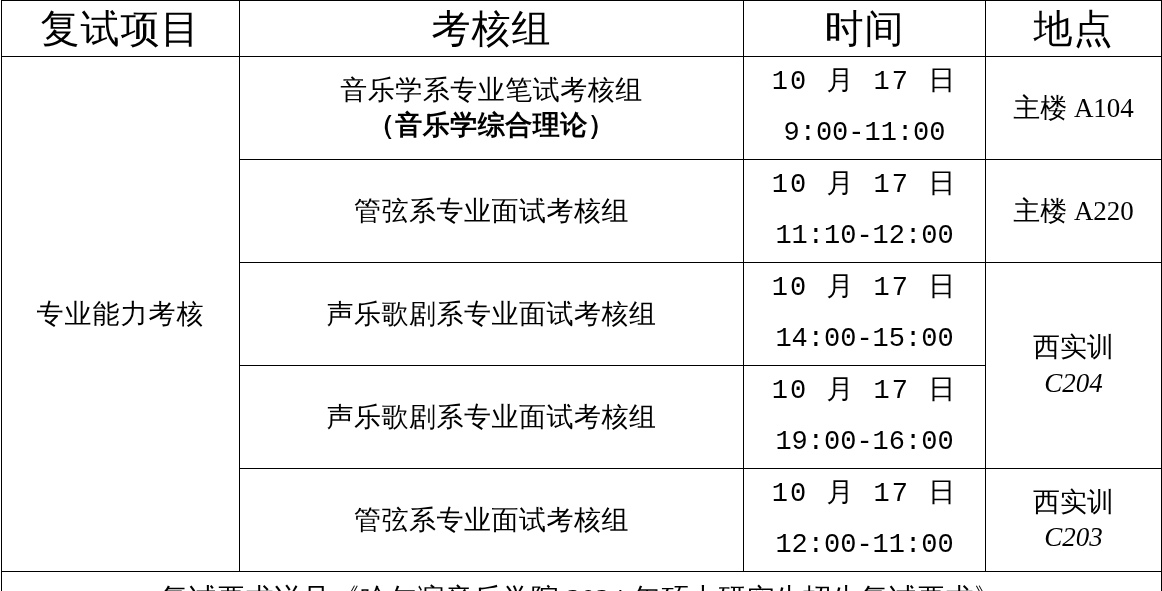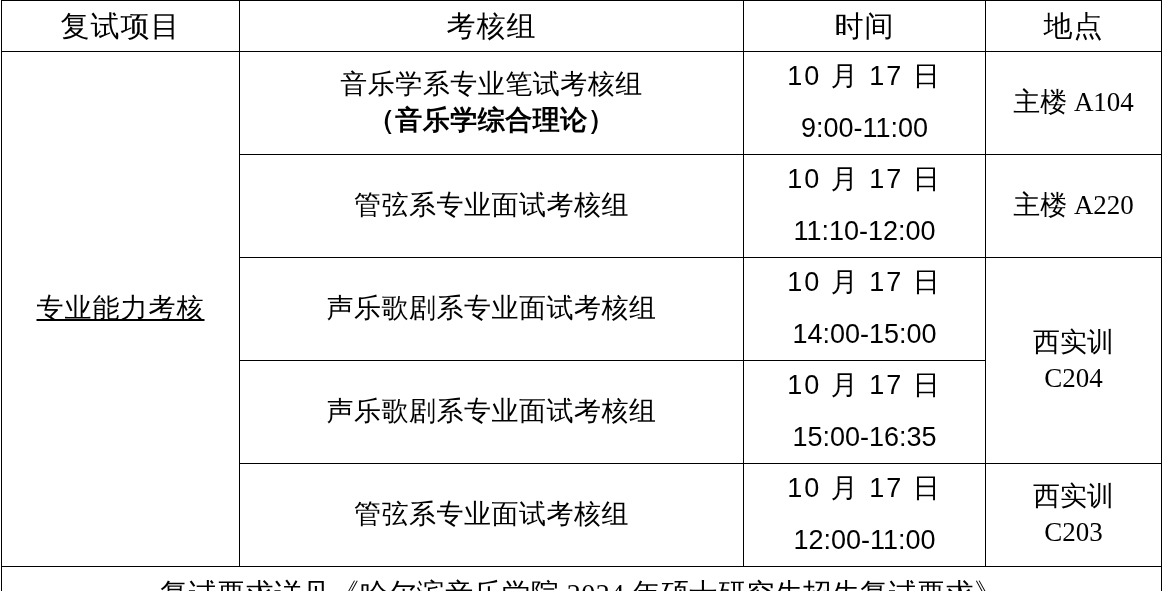--- a/index.html
+++ b/index.html
@@ -36,60 +36,60 @@
     line-height: 1.32;
   }
   
   col.c1 { width: 238px; }
   col.c2 { width: 504px; }
   col.c3 { width: 242px; }
   col.c4 { width: 176px; }
 
   .hdr td {
     height: 46px;
-    font-size: 29px;
+    font-size: 39px;
     letter-spacing: 1px;
   }
   .row td {
     height: 98px;
     font-size: 27px;
   }
   .cat-cell {
     font-size: 27px;
     letter-spacing: 1px;
-    text-decoration: underline;
   }
   .group-cell {
     font-size: 27px;
     letter-spacing: 0.5px;
   }
   .group-cell .line2 {
     display: block;
     font-weight: bold;
   }
   .time-cell {
     font-size: 26px;
-    font-family: Liberation Sans, sans-serif;
+    font-family: Liberation Mono, monospace;
     line-height: 1.45;
   }
   .time-cell .date {
     display: block;
     letter-spacing: 2px;
   }
   .time-cell .span {
     display: block;
     letter-spacing: 0px;
     margin-top: 16px;
   }
   .place-cell {
     font-size: 27px;
     line-height: 1.45;
   }
   .place-cell .p2 {
     display: block;
+    font-style: italic;
   }
   .footer td {
     height: 50px;
     font-size: 28px;
     letter-spacing: 0.5px;
   }
 </style>
 </head>
 <body>
 
@@ -150,21 +150,21 @@
           <span class="p2">C204</span>
         </td>
       </tr>
 
       <tr class="row">
         <td class="group-cell">
           <span>声乐歌剧系专业面试考核组</span>
         </td>
         <td class="time-cell">
           <span class="date">10 月 17 日</span>
-          <span class="span">15:00-16:35</span>
+          <span class="span">19:00-16:00</span>
         </td>
       </tr>
 
       <tr class="row">
         <td class="group-cell">
           <span>管弦系专业面试考核组</span>
         </td>
         <td class="time-cell">
           <span class="date">10 月 17 日</span>
           <span class="span">12:00-11:00</span>

